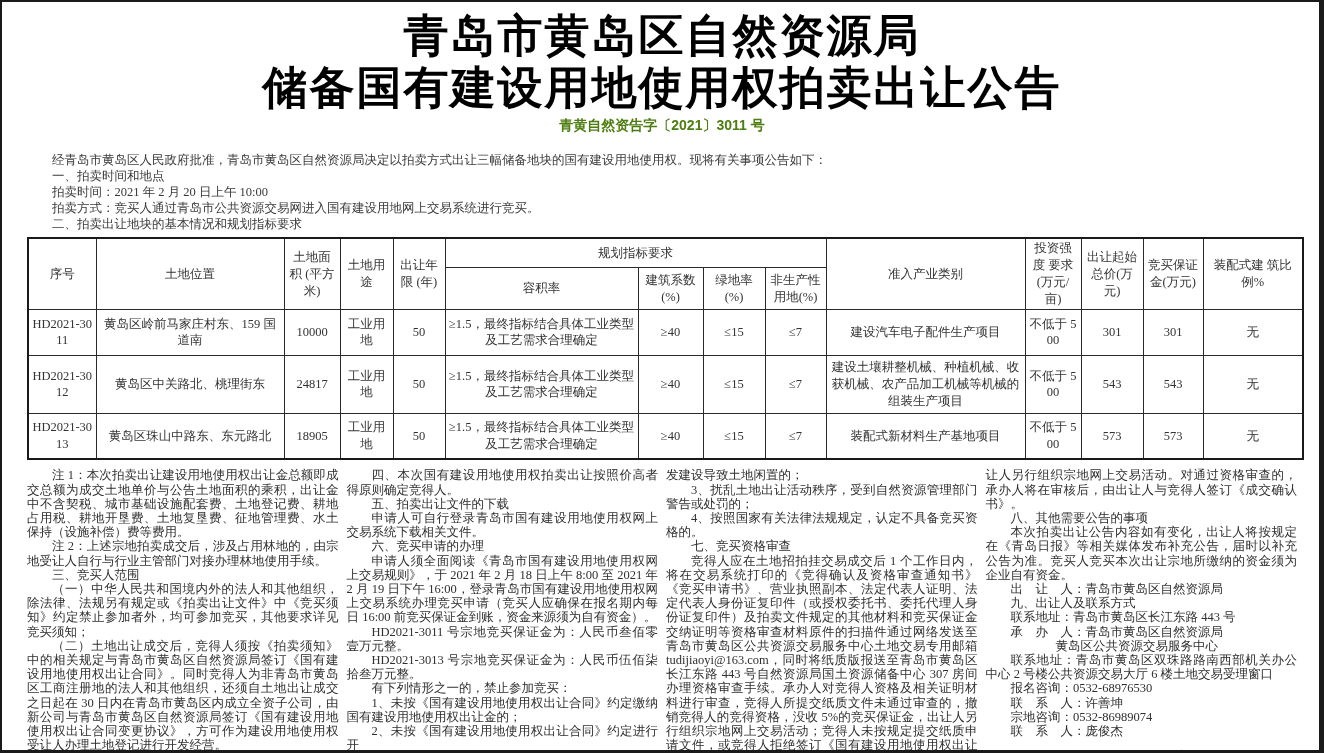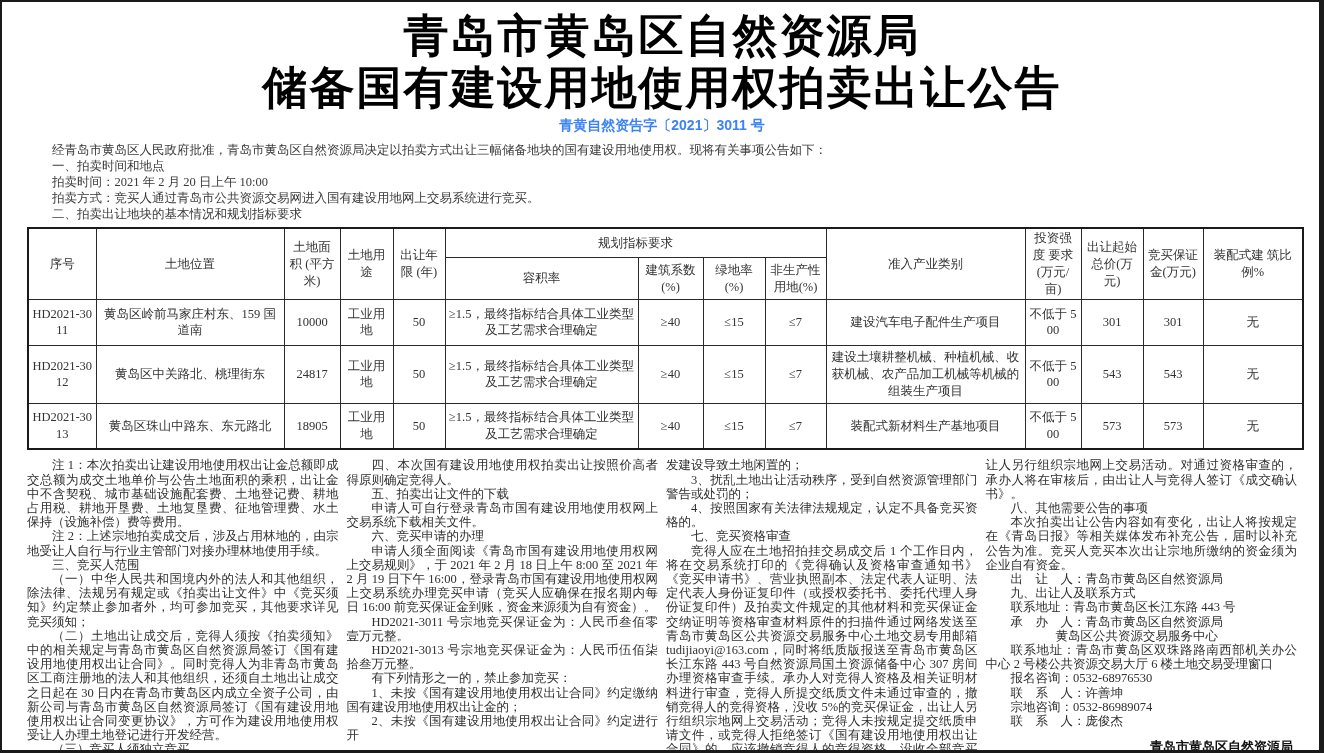--- a/index.html
+++ b/index.html
@@ -9,24 +9,24 @@
     border-bottom:3px solid #1a1a1a;border-right:5px solid #1a1a1a;
     padding:4px 22px 0 25px;overflow:hidden;position:relative;
     font-family:"Liberation Serif", serif;color:#333;
   }
   .title{
     text-align:center;font-family:"Liberation Sans", sans-serif;
     font-weight:900;color:#000;font-size:45px;line-height:1.16;
     letter-spacing:2px;margin-top:4px;
   }
   .doc-number{
-    text-align:center;font-weight:bold;color:#3b82f6;font-size:14px;margin-top:3px;
+    text-align:center;font-weight:bold;color:#4d7c0f;font-size:14px;margin-top:3px;
     font-family:"Liberation Sans", sans-serif;
   }
-  .intro{margin-top:7px;font-size:12.5px;line-height:16px;color:#3a3a3a;}
+  .intro{margin-top:17px;font-size:12.5px;line-height:16px;color:#3a3a3a;}
   .intro p{margin:0;text-indent:2em;}
   table.parcels{
     width:100%;border-collapse:collapse;margin-top:5px;
     font-size:12.5px;color:#333;table-layout:fixed;
   }
   table.parcels th,table.parcels td{
     border:1px solid #2a2a2a;font-weight:normal;text-align:center;
     vertical-align:middle;padding:1px 3px;line-height:1.35;word-break:break-all;
   }
   table.parcels{border:2px solid #1a1a1a;}

